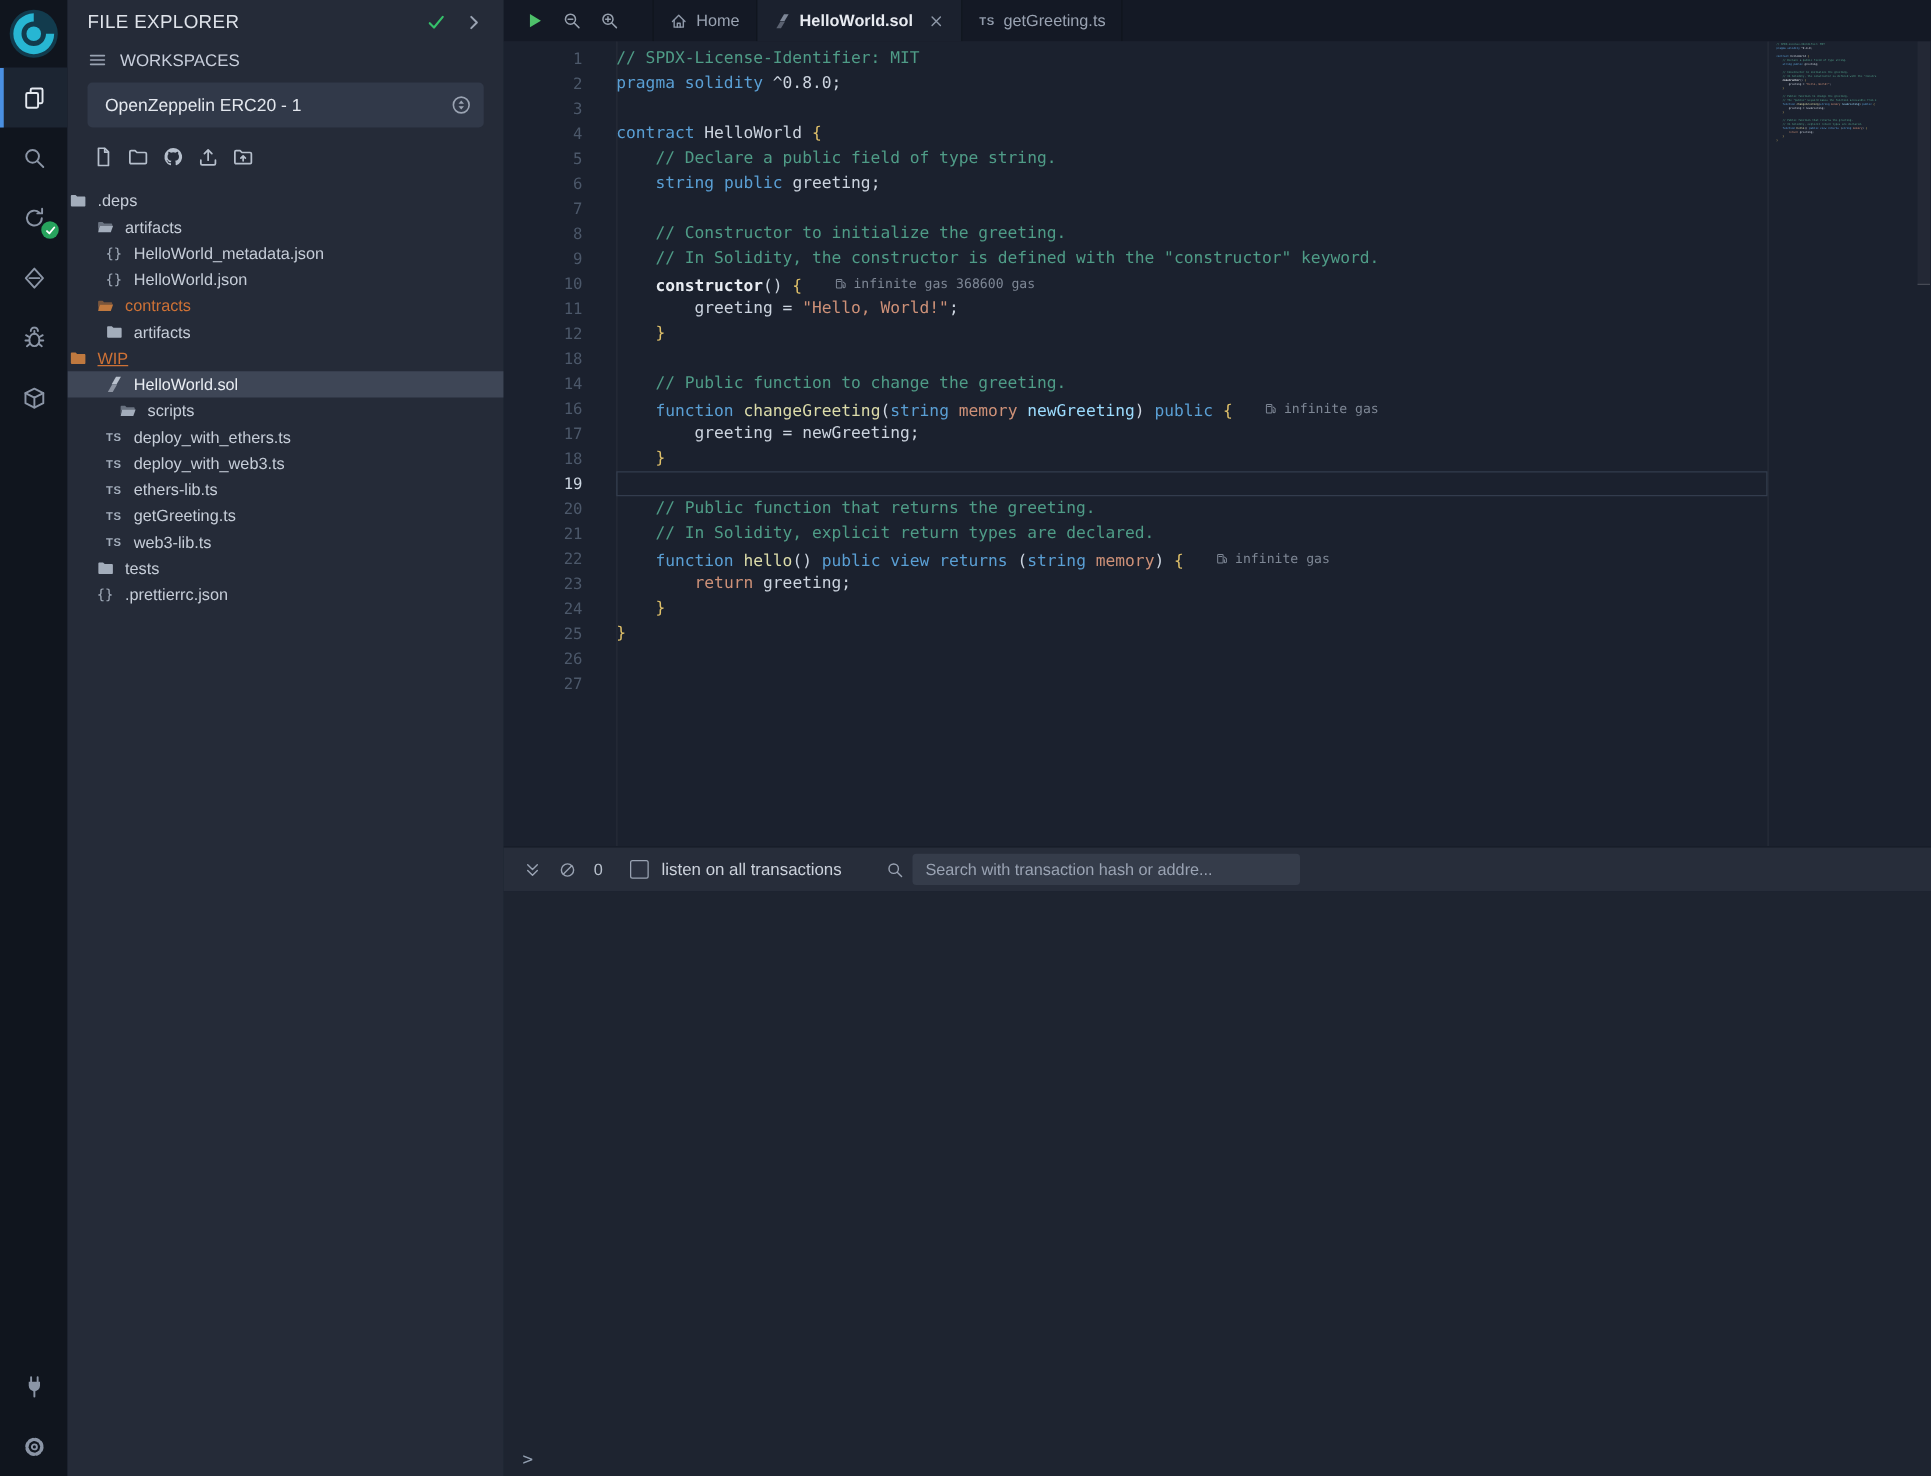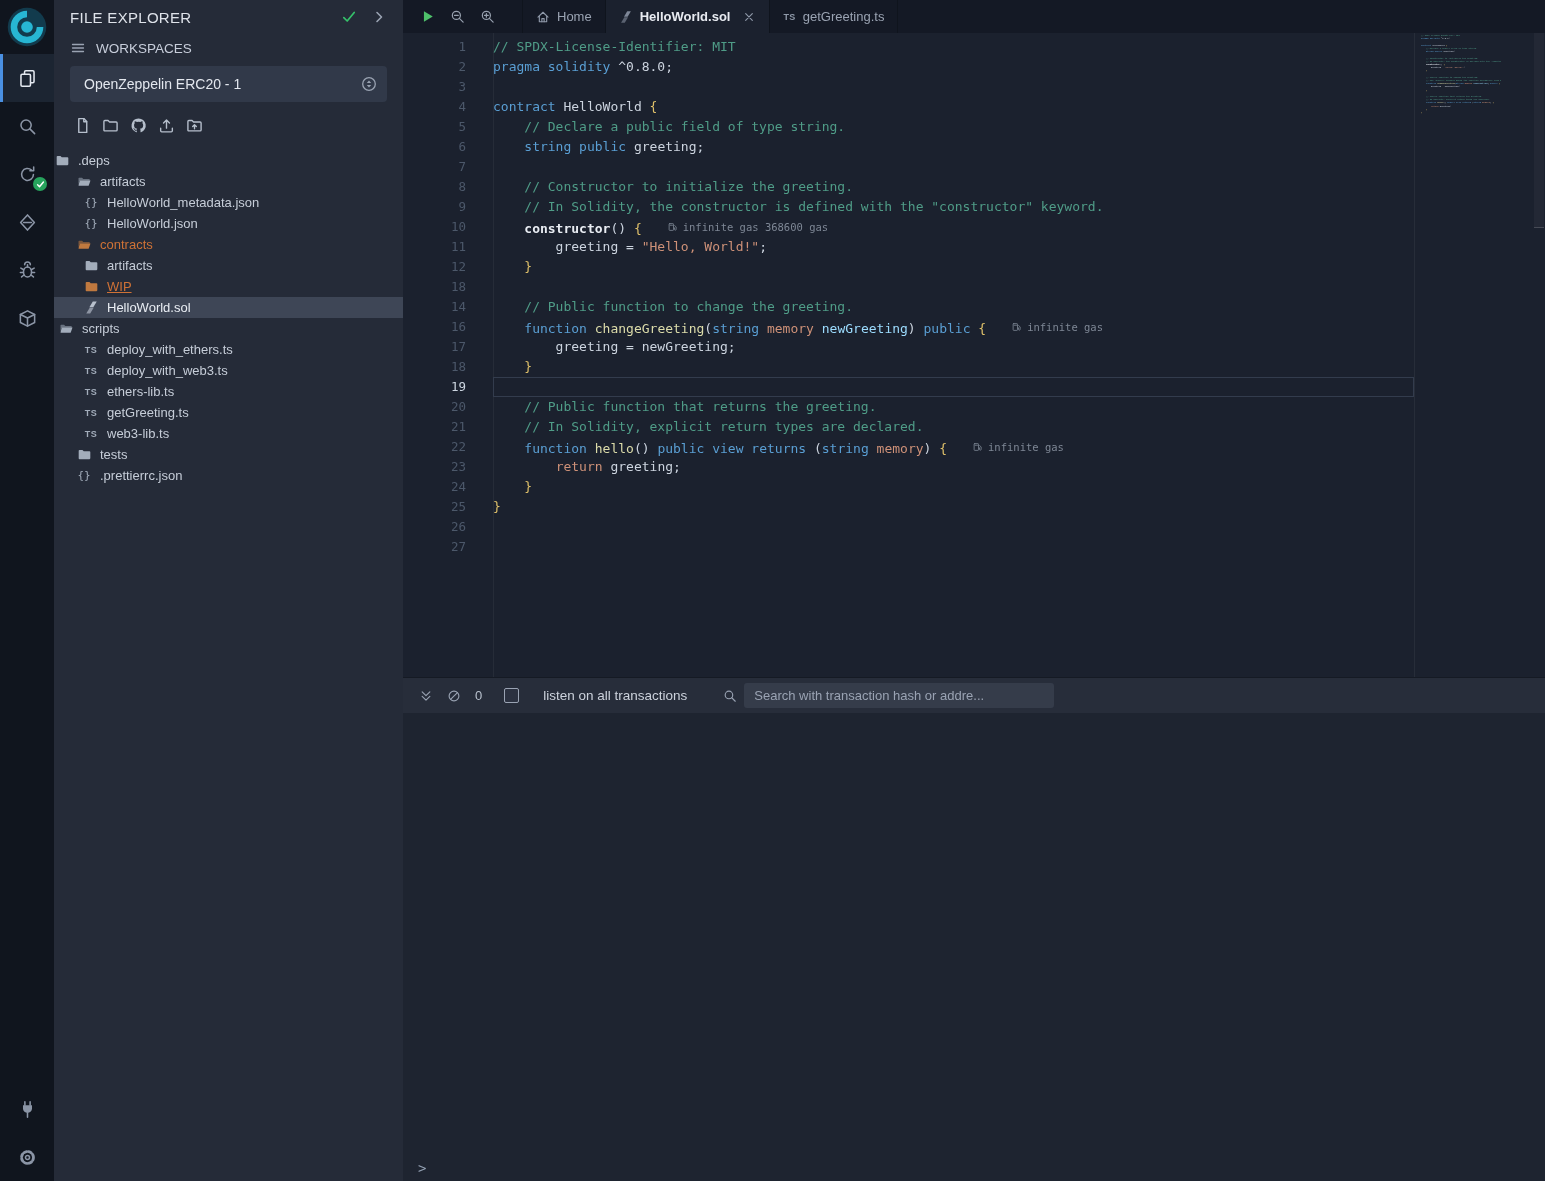--- a/index.html
+++ b/index.html
@@ -13,21 +13,21 @@
   .ab-spacer{flex:1}
   .ab-item{height:48px;display:flex;align-items:center;justify-content:center;color:#8b95a6;position:relative;cursor:pointer}
   .ab-item .icon svg{width:19px;height:19px}
   .ab-item.active{background:#1c2532;color:#e4e9f0;box-shadow:inset 3px 0 0 #4a90e2}
   .ab-item.ab-logo{height:54px}
   .ab-item.ab-logo svg{width:42px;height:42px}
   .badge-check{position:absolute;right:7px;bottom:7px;width:14px;height:14px;border-radius:50%;background:#27a35d;display:flex;align-items:center;justify-content:center}
 
   
   .explorer{width:349px;flex:none;background:#252b38;display:flex;flex-direction:column;font-size:13px}
-  .exp-header{display:flex;align-items:flex-start;gap:14px;padding:9px 16px 2px 16px}
+  .exp-header{display:flex;align-items:flex-end;gap:14px;padding:9px 16px 2px 16px}
   .exp-title{flex:1;font-size:15px;font-weight:500;letter-spacing:.3px;color:#dfe3ea}
   .hicon{color:#9aa3b2;cursor:pointer}
   .hicon.green{color:#35c06a}
   .workspaces-row{display:flex;align-items:center;gap:10px;padding:12px 16px 6px 16px;color:#c8cedb;font-size:13.5px}
   .workspace-select{margin:4px 16px 10px 16px;height:36px;flex:none;background:#313949;border-radius:4px;display:flex;align-items:center;padding:0 10px 0 14px;font-size:14px;color:#e3e7ee;cursor:pointer}
   .workspace-select .ws-label{flex:1}
   .exp-toolbar{display:flex;align-items:center;gap:11px;padding:5px 16px 10px 20px;color:#b6bfcc}
   .exp-toolbar .tool{cursor:pointer}
   .exp-toolbar .icon svg{width:17px;height:17px}
   .tree{flex:1;overflow:hidden;padding-top:3px}
@@ -79,21 +79,21 @@
   .scrollbar{position:absolute;right:0;top:0;bottom:0;width:12px}
   .scroll-thumb{position:absolute;top:0;left:1px;right:1px;height:195px;background:rgba(255,255,255,.035);border-bottom:1px solid rgba(255,255,255,.16)}
 
   
   .term-toolbar{height:36px;flex:none;background:#272d3a;border-top:1px solid #151a24;display:flex;align-items:center;padding:0 16px}
   .tt-icon{color:#99a2b2;cursor:pointer}
   .tt-icon svg{width:14px;height:14px}
   .tt-icon + .tt-icon{margin-left:14px}
   .tt-count{color:#b8c0cc;font-size:13px;margin-left:14px}
   .tt-check{width:15px;height:15px;flex:none;border:1px solid #9aa3b3;border-radius:2px;background:#2b3140;margin-left:22px;cursor:pointer}
-  .tt-label{color:#ccd2dc;font-size:13.5px;margin-left:24px}
+  .tt-label{color:#ccd2dc;font-size:13.5px;margin-left:10px}
   .tt-search{margin-left:36px;color:#99a2b2}
   .tt-search svg{width:14px;height:14px}
   .tt-input{width:310px;height:25px;margin-left:7px;background:#353c4a;border:none;border-radius:3px;color:#dfe3ea;font-size:13px;padding:0 10px;outline:none;font-family:"Liberation Sans",sans-serif}
   .tt-input::placeholder{color:#9aa3b3}
   .term-body{flex:1;background:#1e2430;position:relative}
   .prompt{position:absolute;left:15px;bottom:5px;color:#93a0b2;font-family:"DejaVu Sans Mono",monospace;font-size:14px;cursor:text}
 </style>
 </head>
 <body>
 
@@ -281,38 +281,38 @@
         <span class="tree-label">contracts</span>
       </div>
       <div class="tree-row" style="padding-left: 29px;">
         <span class="icon">
           <svg viewBox="0 0 16 16" fill="none" stroke="currentColor" stroke-width="1.3" stroke-linecap="round" stroke-linejoin="round">
             <path fill="currentColor" stroke="none" d="M1.8 4c0-.5.4-.9.9-.9h3.1l1.4 1.4h6.1c.5 0 .9.4.9.9v6.7c0 .5-.4.9-.9.9H2.7a.9.9 0 0 1-.9-.9z"></path>
           </svg>
         </span>
         <span class="tree-label">artifacts</span>
       </div>
-      <div class="tree-row modified" style="padding-left: 29px; text-decoration: underline;">
+      <div class="tree-row modified" style=" text-decoration: underline;">
         <span class="icon">
           <svg viewBox="0 0 16 16" fill="none" stroke="currentColor" stroke-width="1.3" stroke-linecap="round" stroke-linejoin="round">
             <path fill="currentColor" stroke="none" d="M1.8 4c0-.5.4-.9.9-.9h3.1l1.4 1.4h6.1c.5 0 .9.4.9.9v6.7c0 .5-.4.9-.9.9H2.7a.9.9 0 0 1-.9-.9z"></path>
           </svg>
         </span>
         <span class="tree-label">WIP</span>
       </div>
       <div class="tree-row selected" style="padding-left: 29px;">
         <span class="icon">
           <svg viewBox="0 0 16 16" fill="none" stroke="currentColor" stroke-width="1.3" stroke-linecap="round" stroke-linejoin="round">
             <path fill="currentColor" stroke="none" opacity=".85" d="M9.4 1.5h4.2L9.9 7.8H5.7z"></path>
             <path fill="currentColor" stroke="none" opacity=".55" d="M6.6 14.5H2.4l3.7-6.3h4.2z"></path>
           </svg>
         </span>
         <span class="tree-label">HelloWorld.sol</span>
       </div>
-      <div class="tree-row" style="padding-left: 4px;">
+      <div class="tree-row" style="padding-left: 40px;">
         <span class="icon">
           <svg viewBox="0 0 16 16" fill="none" stroke="currentColor" stroke-width="1.3" stroke-linecap="round" stroke-linejoin="round">
             <path fill="currentColor" stroke="none" opacity=".55" d="M1.6 12V4.6c0-.4.3-.7.7-.7h3.1l1.3 1.3h6.2c.4 0 .7.3.7.7v1.2H3.4a1 1 0 0 0-1 .7z"></path>
             <path fill="currentColor" stroke="none" d="M2.9 7h11.5l-2 5.6H1.6z"></path>
           </svg>
         </span>
         <span class="tree-label">scripts</span>
       </div>
       <div class="tree-row" style="padding-left: 29px;">
         <span class="icon ts-badge">TS</span>

